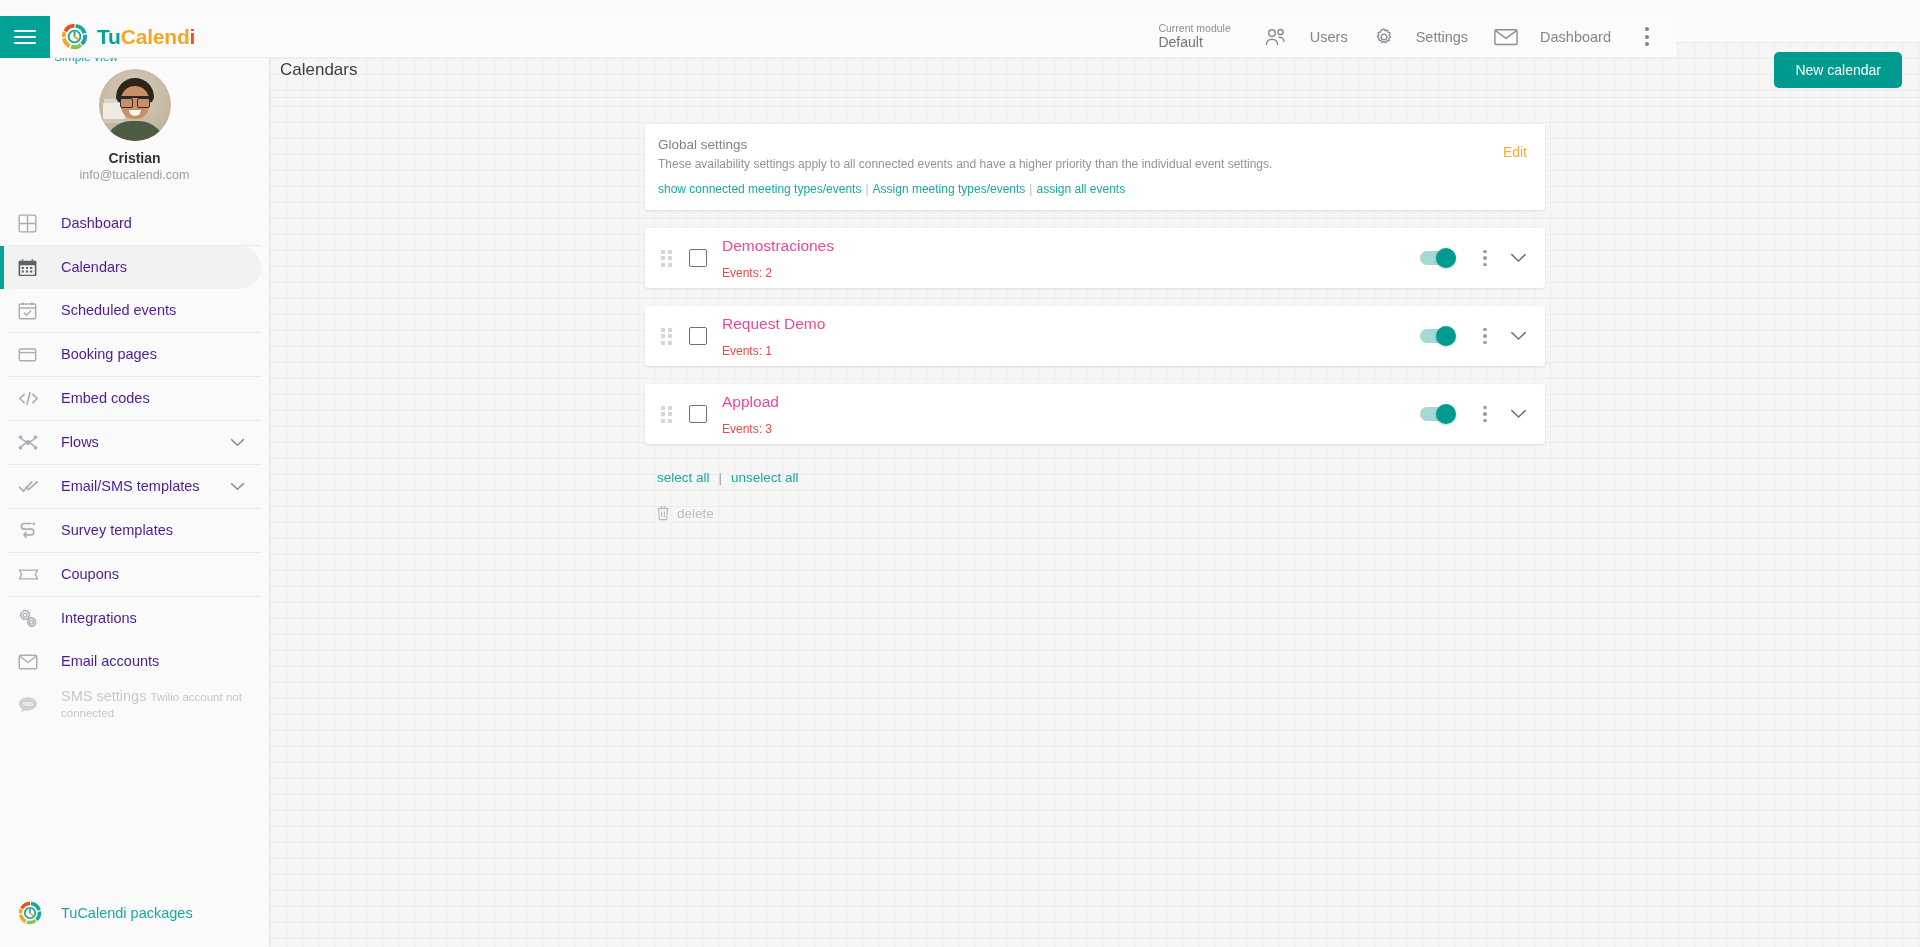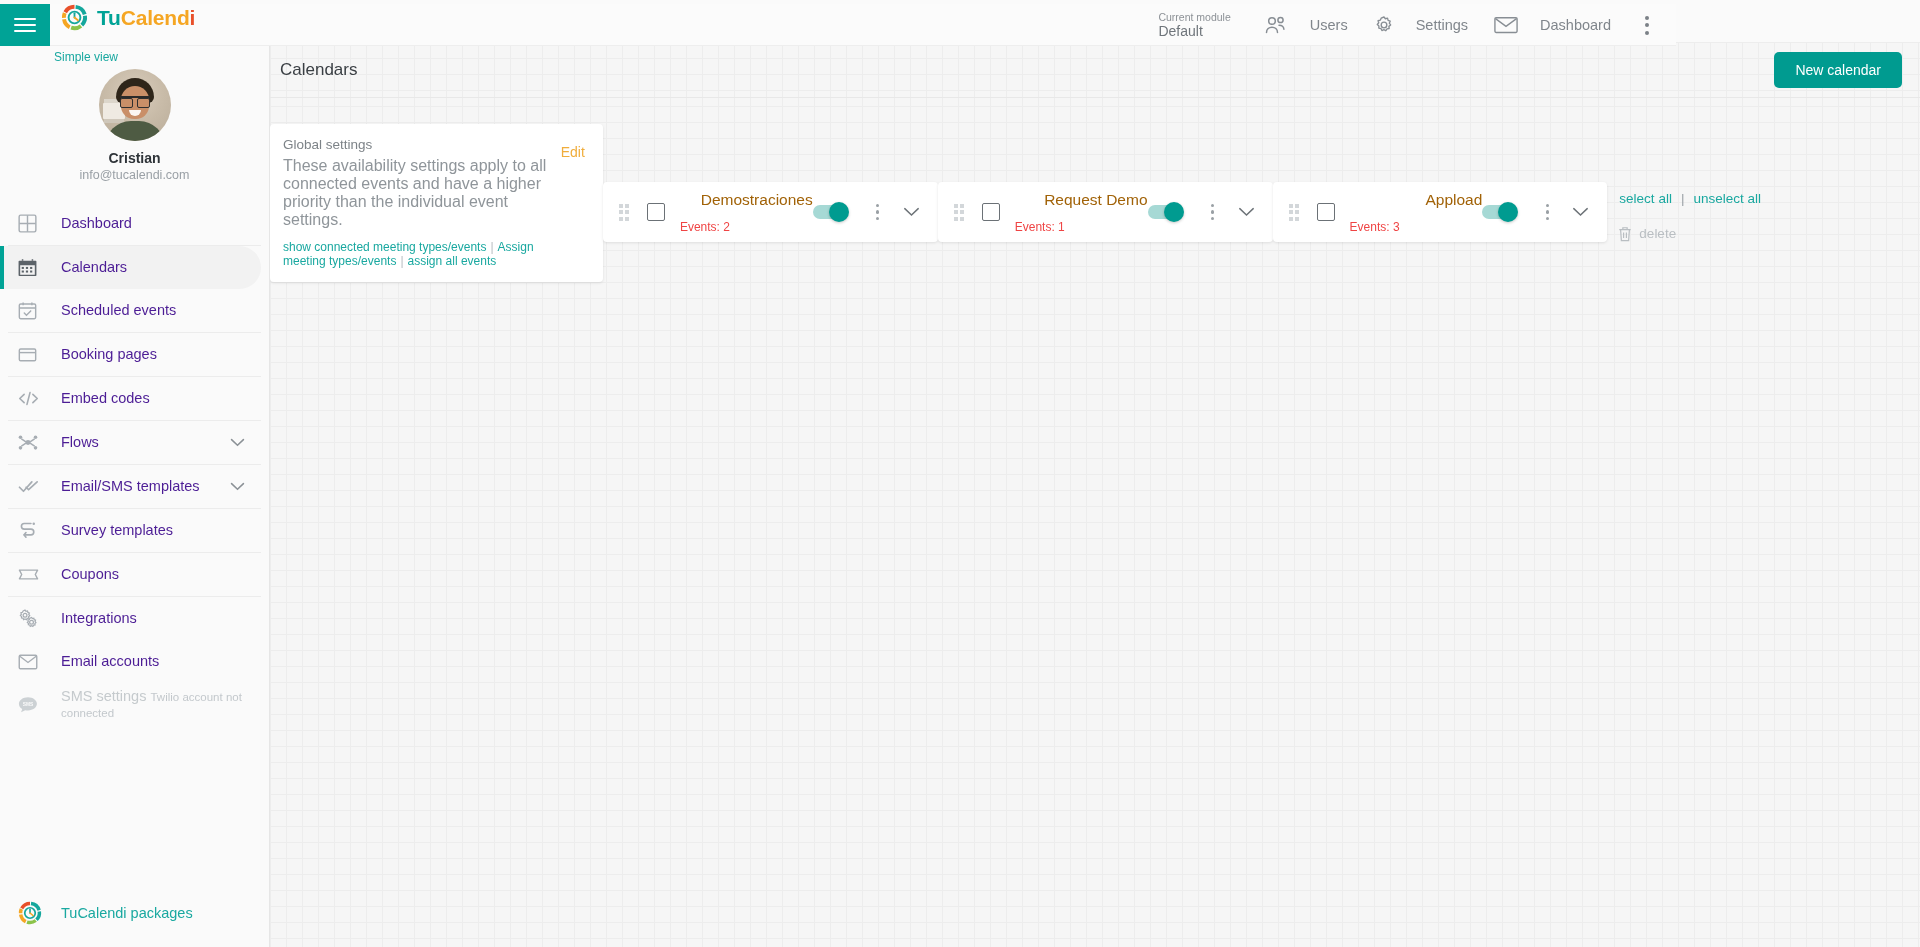--- a/index.html
+++ b/index.html
@@ -6,24 +6,24 @@
   html, body {
     width: 1920px; height: 947px;
     font-family: "Liberation Sans", sans-serif;
     background: #fafafa;
     overflow: hidden;
     -webkit-font-smoothing: antialiased;
   }
 
   
   #topbar {
-    position: absolute; top: 4px; left: 0; width: 1676px; height: 42px;
+    position: absolute; top: 16px; left: 0; width: 1676px; height: 42px;
     background: #fbfbfb;
     border-bottom: 1px solid #eeeeee;
-    display: flex; align-items: flex-start;
+    display: flex; align-items: center;
     z-index: 30;
   }
   #hamburger {
     width: 50px; height: 42px; background: #00a396;
     display: flex; flex-direction: column; align-items: center; justify-content: center;
     gap: 4px; cursor: pointer; flex: 0 0 auto;
   }
   #hamburger span { display:block; width: 22px; height: 2px; background: #ffffff; border-radius: 1px; }
 
   #brand { display: flex; align-items: center; gap: 9px; margin-left: 11px; cursor: pointer; }
@@ -158,31 +158,31 @@
       linear-gradient(to bottom, #ededed 1px, transparent 1px);
     background-size: 16px 16px;
   }
   #page-title { font-size: 17px; color: #3a3f44; }
   #new-calendar-btn {
     margin-left: auto; background: #009b90; color: #fff; border: none;
     font-family: inherit; font-size: 14px; padding: 10px 21px;
     border-radius: 5px; cursor: pointer; white-space: nowrap;
   }
 
-  #content { padding-top: 26px; display: flex; flex-direction: row; align-items: center; }
+  #content { padding-top: 26px; display: flex; flex-direction: column; align-items: center; }
   .card {
     width: 900px; background: #ffffff; border-radius: 4px;
     box-shadow: 0 1px 3px rgba(0,0,0,0.10);
   }
 
   
   #global-card { padding: 13px 18px 14px 13px; display: flex; align-items: flex-start; }
   #global-left { flex: 1 1 auto; }
   #global-title { font-size: 13.5px; color: #7d8388; }
-  #global-desc { font-size: 16px; color: #8f959a; margin-top: 5px; }
+  #global-desc { font-size: 12px; color: #8f959a; margin-top: 5px; }
   #global-links { margin-top: 11px; font-size: 12px; color: #19a8a0; }
   #global-links a { color: #19a8a0; text-decoration: none; cursor: pointer; }
   #global-links .sep { color: #b9bec2; margin: 0 4px; }
   #edit-link {
     color: #f0ad3c; font-size: 14px; cursor: pointer; margin-top: 7px;
     flex: 0 0 auto; padding-left: 12px;
   }
 
   
   .cal-card {
@@ -192,21 +192,21 @@
   .drag-handle {
     width: 14px; display: grid; grid-template-columns: 4px 4px;
     grid-template-rows: 4px 4px 4px; gap: 2.5px; cursor: grab; flex: 0 0 14px;
   }
   .drag-handle i { background: #d3d7da; width: 4px; height: 4px; display:block; }
   .cal-check {
     width: 18px; height: 18px; border: 1.6px solid #6b7176; border-radius: 2px;
     margin-left: 14px; cursor: pointer; flex: 0 0 18px; background: #fff;
   }
   .cal-text { margin-left: 15px; flex: 1 1 auto; }
-  .cal-name { font-size: 15.5px; color: #a16207; text-align: right; }
+  .cal-name { font-size: 15.5px; color: #ec4899; }
   .cal-events { font-size: 12px; color: #ef4444; margin-top: 11px; }
   .toggle {
     width: 34px; height: 14px; background: #a6d9d5; border-radius: 8px;
     position: relative; cursor: pointer; flex: 0 0 34px;
   }
   .toggle .knob {
     position: absolute; right: -2px; top: -3px; width: 20px; height: 20px;
     border-radius: 50%; background: #009b90;
     box-shadow: 0 1px 3px rgba(0,0,0,0.22);
   }

